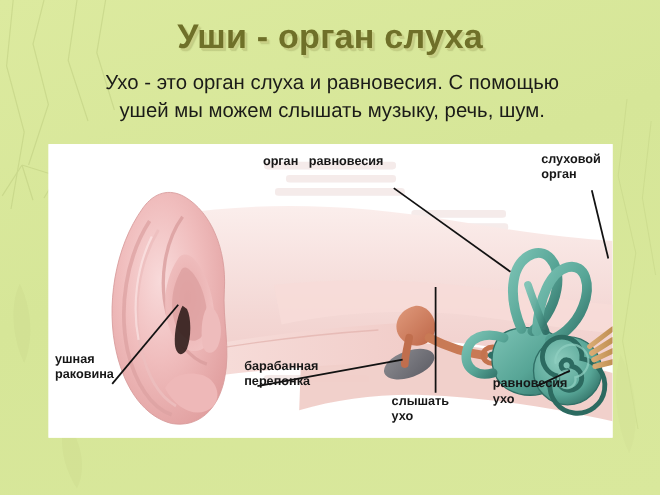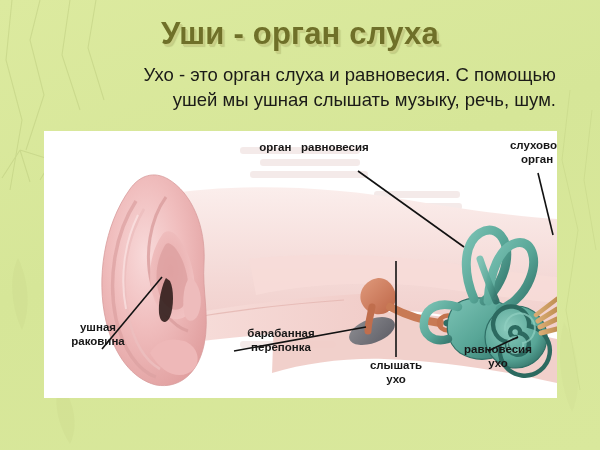--- a/index.html
+++ b/index.html
@@ -43,23 +43,23 @@
     text-align: center;
     font-size: 31px;
     font-weight: bold;
     color: #6f7029;
     letter-spacing: 0.2px;
     text-shadow: 1.5px 1.5px 0 #c9cf86, 2.5px 2.5px 1px rgba(120,125,60,0.25);
     white-space: nowrap;
   }
   #subtitle {
     position: absolute;
-    left: 16px; top: 62px;
+    left: 32px; top: 62px;
     width: 540px;
-    text-align: right;
+    text-align: center;
     font-size: 18.5px;
     line-height: 25px;
     color: #1b1b18;
   }
   #subtitle .ln { display: block; }
 
   
   #figure {
     position: absolute;
     left: 44px; top: 131px;
@@ -68,21 +68,21 @@
     overflow: hidden;
   }
   #figure svg { display: block; }
 
   .lbl {
     position: absolute;
     font-size: 11.5px;
     font-weight: bold;
     color: #171717;
     line-height: 13.5px;
-    text-align: center;
+    text-align: left;
     white-space: nowrap;
   }
 </style>
 </head>
 <body>
 
 <div id="slide">
 
   <svg class="watermark" viewBox="0 0 120 450" preserveAspectRatio="none">
     <g fill="none" stroke="#a9b86a" stroke-width="1.1">
@@ -106,21 +106,21 @@
     </g>
     <g fill="#bcc97f" opacity="0.5">
       <path d="M24 232 C40 262 42 300 32 322 C20 298 16 258 24 232 Z"></path>
     </g>
   </svg>
 
   <div id="title">Уши - орган слуха</div>
 
   <div id="subtitle">
     <span class="ln">Ухо - это орган слуха и равновесия. С помощью</span>
-    <span class="ln">ушей мы ушная слышать музыку, речь, шум.</span>
+    <span class="ln">ушей мы можем слышать музыку, речь, шум.</span>
   </div>
 
   <div id="figure">
 
     <svg width="513" height="267" viewBox="0 0 513 267">
       <defs>
         <radialGradient id="gEar" cx="42%" cy="38%" r="72%">
           <stop offset="0%" stop-color="#f8dada"></stop>
           <stop offset="48%" stop-color="#f0bdbd"></stop>
           <stop offset="100%" stop-color="#e09e9e"></stop>

